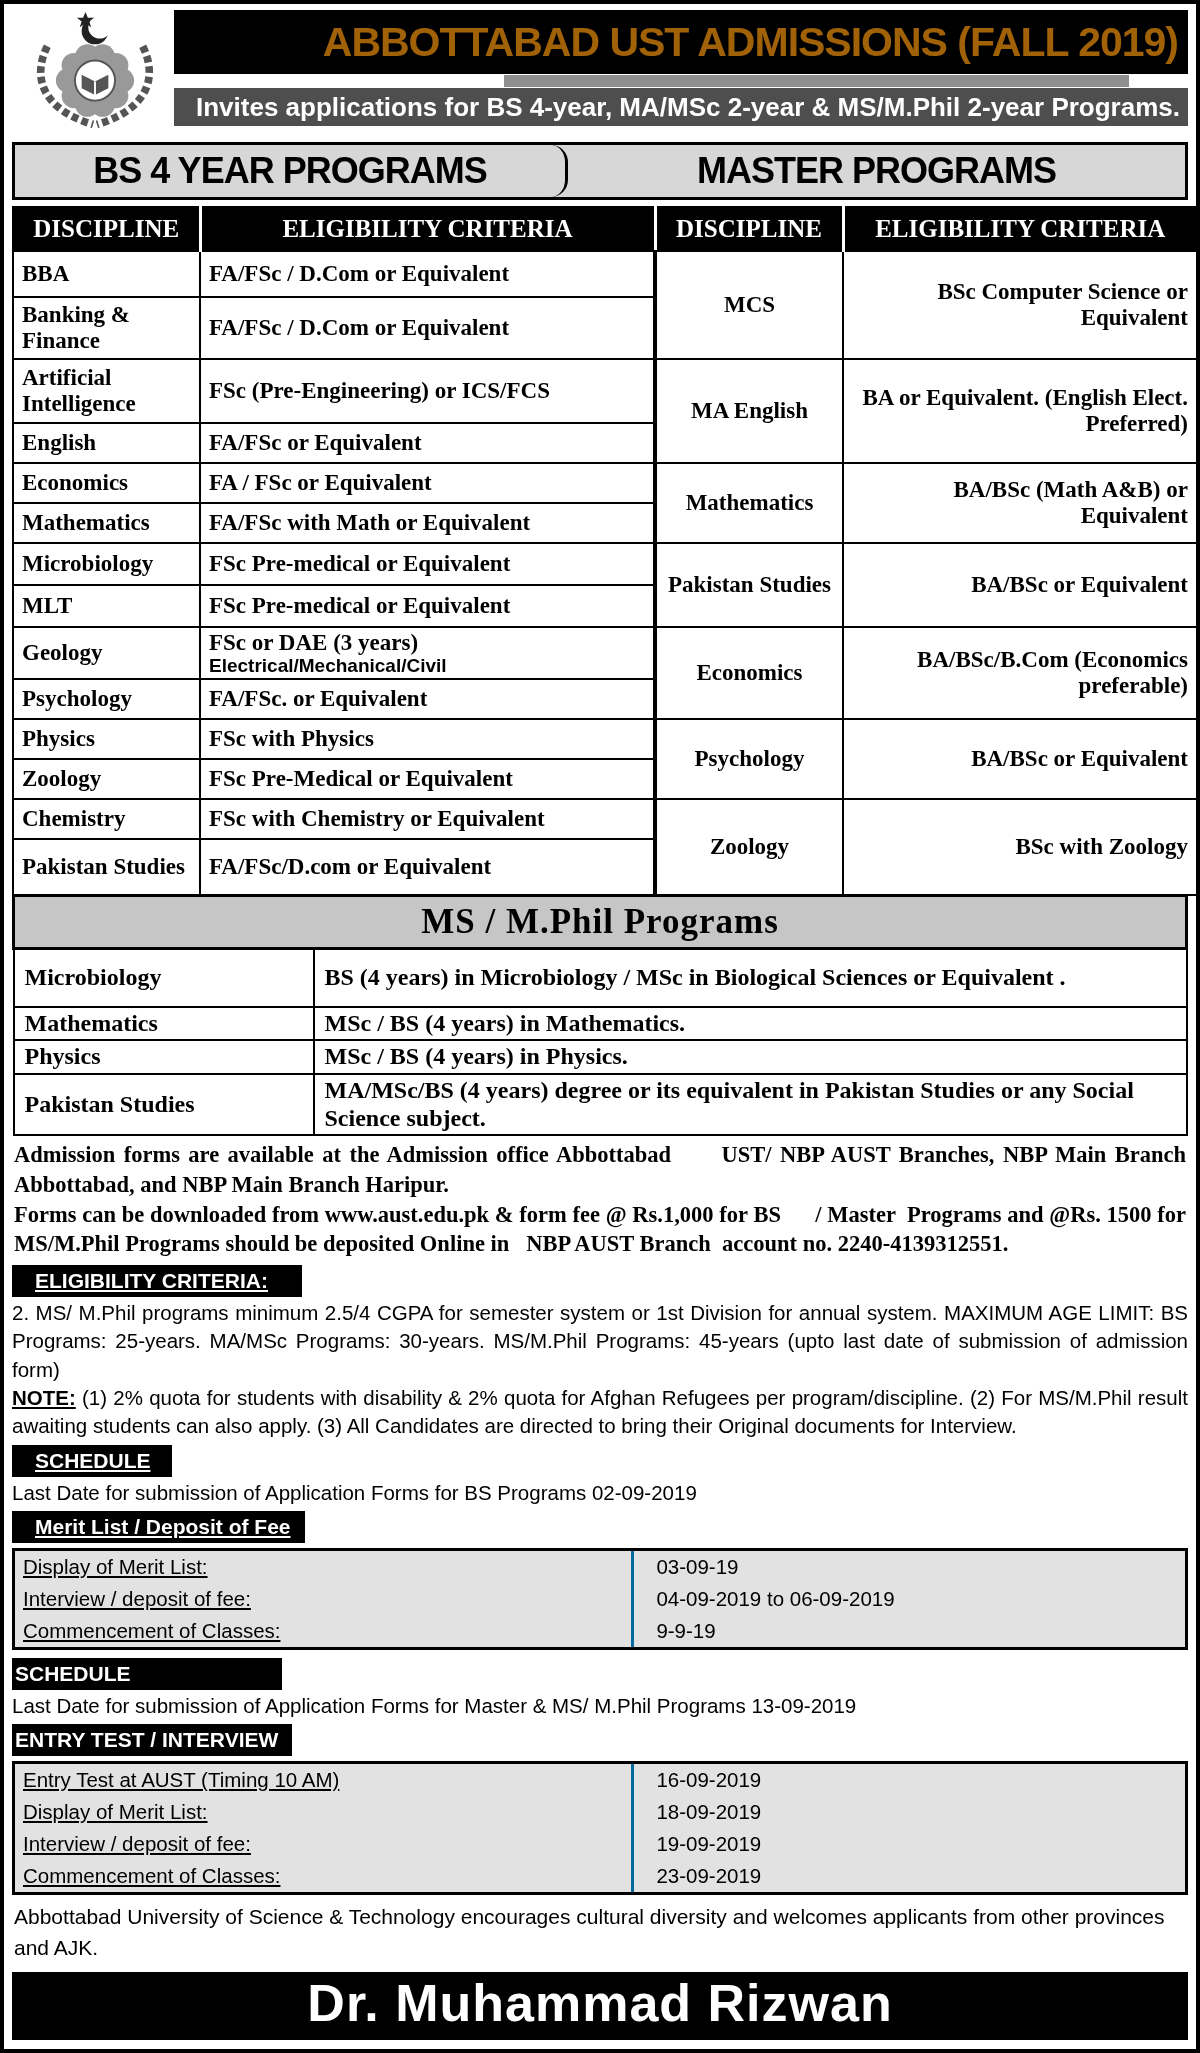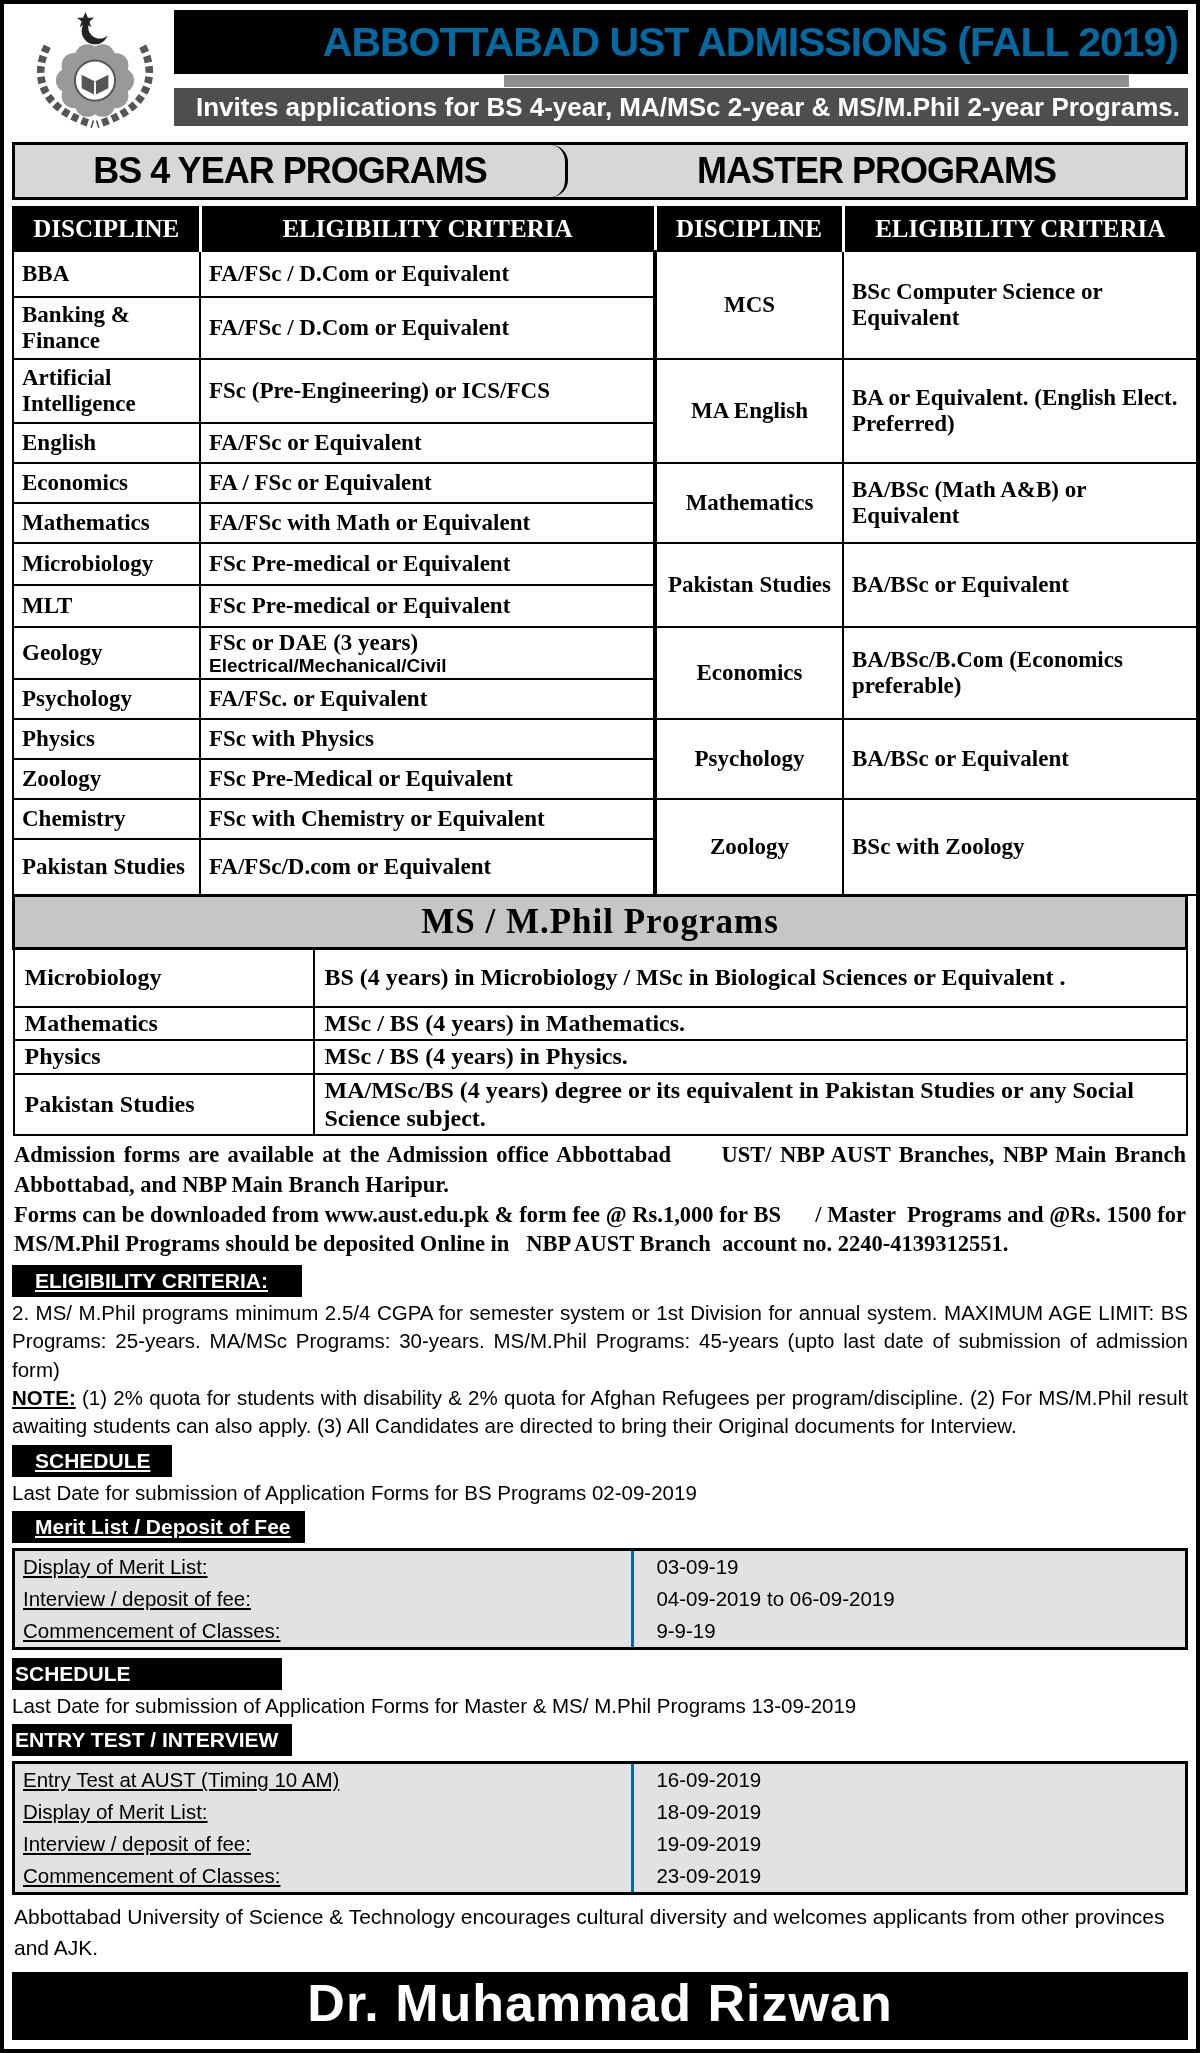--- a/index.html
+++ b/index.html
@@ -6,39 +6,39 @@
   .ad{
     width:1200px;height:2053px;box-sizing:border-box;
     border:4px solid #000;background:#fff;overflow:hidden;
     padding:6px 8px;position:relative;
     font-family:"Liberation Sans",sans-serif;color:#000;
   }
   
   .hdr{position:relative;height:124px;margin-bottom:8px;}
   .logo{position:absolute;left:4px;top:0;width:158px;height:124px;}
   .hdr-right{margin-left:162px;}
-  .title-banner{height:64px;background:#000;color:#0369a1;font-weight:bold;font-size:41px;
+  .title-banner{height:64px;background:#000;color:#a16207;font-weight:bold;font-size:41px;
     line-height:64px;text-align:right;padding-right:10px;letter-spacing:-1px;white-space:nowrap;}
   .strip-row{height:14px;position:relative;}
   .gray-strip{position:absolute;left:330px;top:1px;width:625px;height:12px;background:#8f8f8f;}
   .sub-banner{height:38px;background:#4e4e4e;color:#fff;font-weight:bold;font-size:26px;
     line-height:38px;text-align:right;padding-right:8px;white-space:nowrap;}
   
   .prog-bar{display:flex;border:3px solid #000;background:#d7d7d7;height:52px;margin-bottom:6px;}
   .prog-bar .pcell{flex:1;text-align:center;font-weight:bold;font-size:36px;line-height:52px;letter-spacing:-1px;border-radius:17px;}
   .prog-bar .pcell:first-child{flex:0 0 47%;border-right:3px solid #000;}
   
   table{border-collapse:collapse;width:100%;table-layout:fixed;}
   .main td{border:2px solid #000;font-family:"Liberation Serif",serif;font-weight:bold;
     font-size:23px;padding:2px 8px;vertical-align:middle;line-height:1.15;}
   .main thead th{background:#000;color:#fff;font-family:"Liberation Serif",serif;
     font-size:25px;font-weight:bold;height:40px;border:2px solid #000;}
   .main thead th + th{border-left:3px solid #fff;}
   .rc{text-align:center;border-left-width:4px !important;}
-  .rc2{text-align:left;}
+  .rc2{text-align:right;}
   .small-sans{display:block;font-family:"Liberation Sans",sans-serif;font-size:19px;font-weight:bold;line-height:1.05;}
   
   .ms{margin-top:-2px;}
   .ms .mshead{background:#c6c6c6;color:#000;font-family:"Liberation Serif",serif;font-size:35px;
     font-weight:bold;height:48px;border:3px solid #000;text-align:center;letter-spacing:1px;margin-top:48px;}
   .ms td{border:2px solid #000;font-family:"Liberation Serif",serif;font-weight:bold;
     font-size:24px;padding:2px 10px;vertical-align:middle;line-height:1.15;}
   
   .adm{font-family:"Liberation Serif",serif;font-weight:bold;font-size:22.5px;line-height:1.32;
     padding:4px 2px 2px;text-align:justify;}

